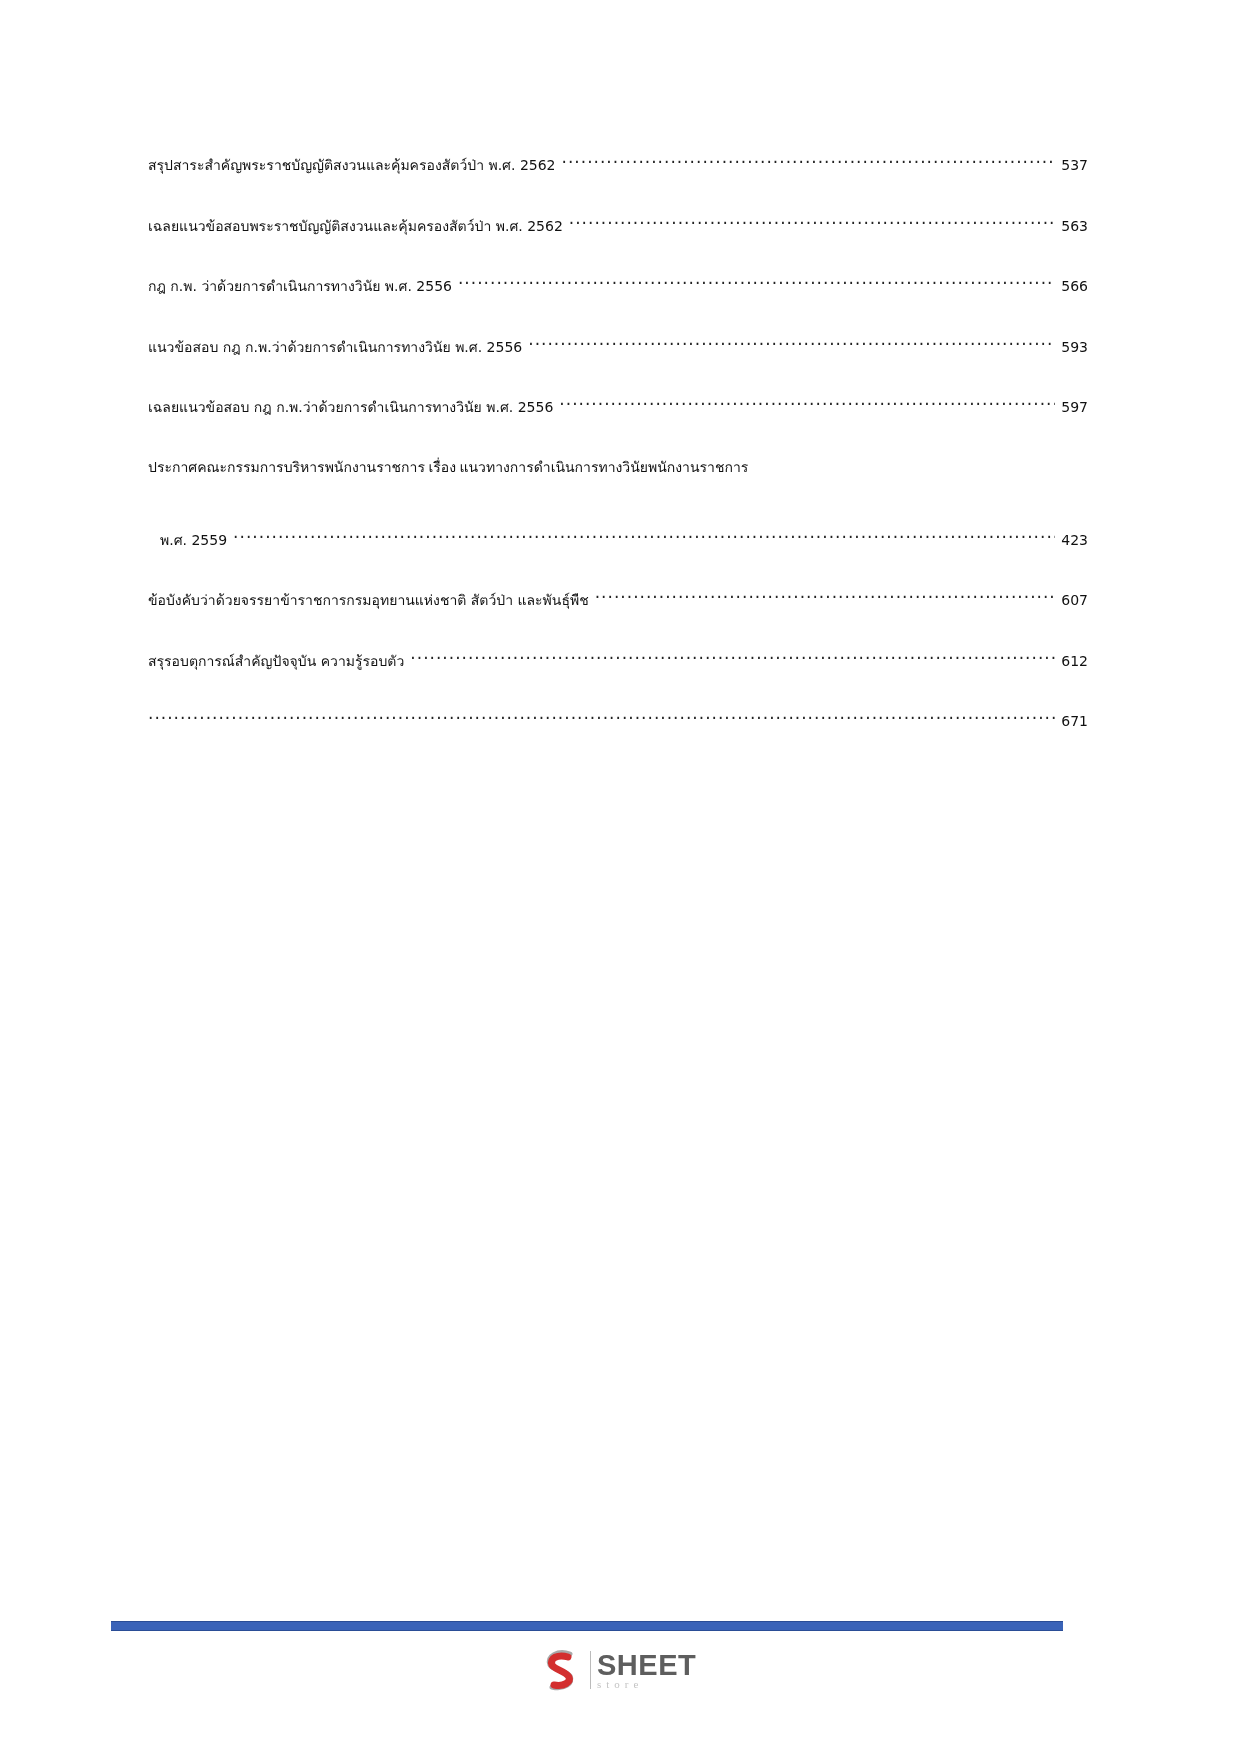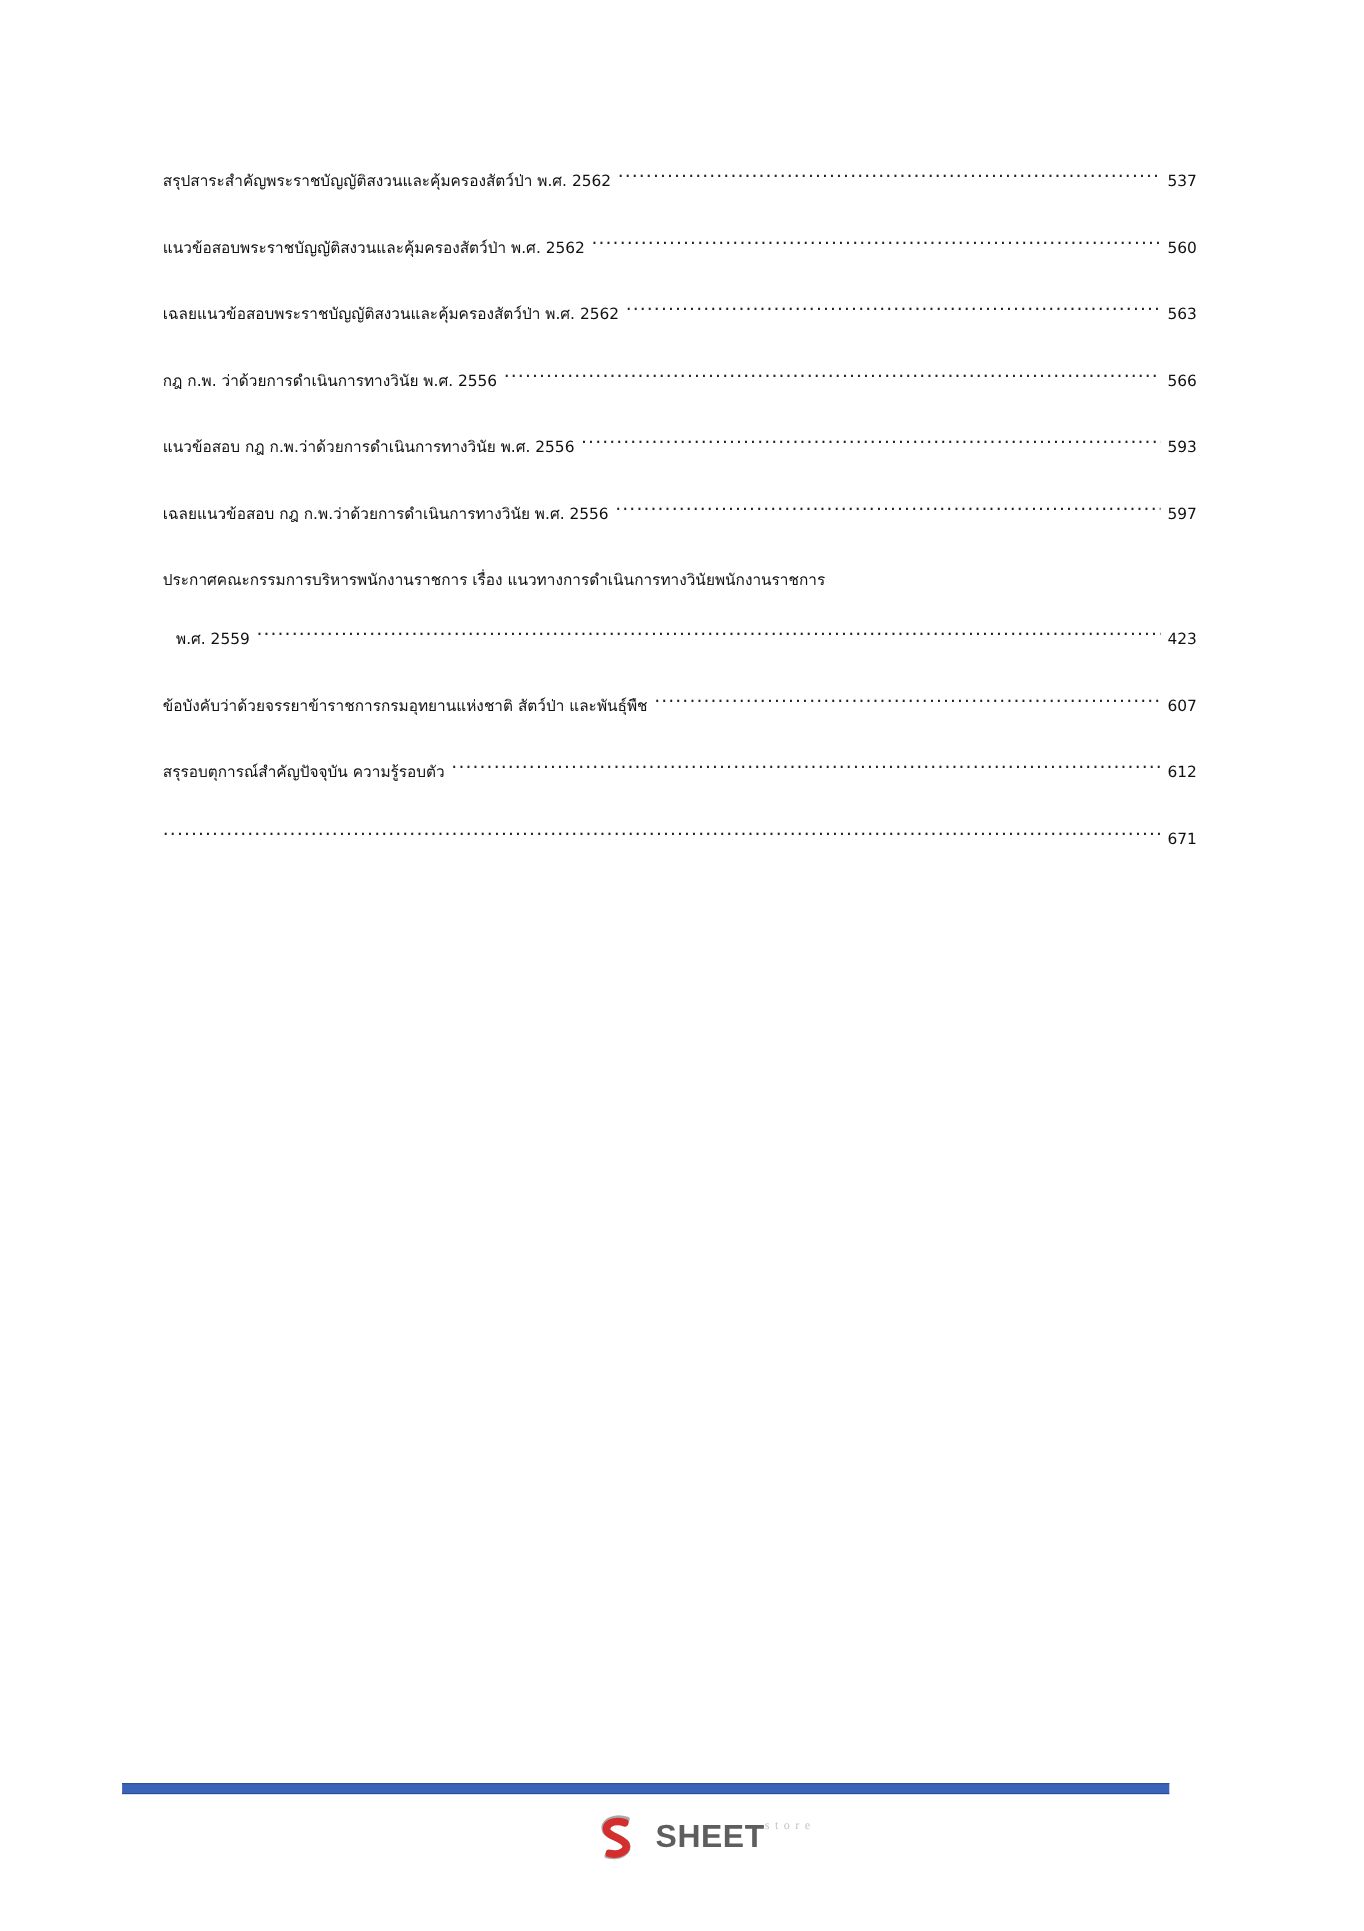--- a/index.html
+++ b/index.html
@@ -33,21 +33,22 @@
     }
     .toc-entry.multi {
       height: auto;
       flex-direction: column;
       align-items: stretch;
       margin-bottom: 30.5px;
     }
     .toc-entry.multi .first-line {
       line-height: 30px;
       height: 30px;
-      margin-bottom: 23px;
+      margin-bottom: 42px;
+      font-family: Liberation Serif, serif;
     }
     .toc-entry.multi .last-line {
       display: flex;
       align-items: baseline;
       line-height: 30px;
       height: 30px;
       margin-left: 12px;
     }
     .title {
       flex: 0 0 auto;
@@ -99,21 +100,21 @@
       position: relative;
     }
     .logo-divider {
       width: 1px;
       height: 38px;
       background: #bbbbbb;
       margin: 0 6px 0 6px;
     }
     .logo-text {
       display: flex;
-      flex-direction: row;
+      flex-direction: column;
       line-height: 1;
     }
     .logo-main {
       font-family: "Liberation Sans", sans-serif;
       font-weight: bold;
       font-size: 29px;
       color: #5e5e5e;
       letter-spacing: 0.5px;
     }
     .logo-sub {
@@ -128,25 +129,20 @@
 <body>
 
 <div class="toc">
 
   <div class="toc-entry">
     <span class="title">สรุปสาระสำคัญพระราชบัญญัติสงวนและคุ้มครองสัตว์ป่า พ.ศ. 2562</span>
     <span class="leader"></span>
     <span class="page">537</span>
   </div>
 
-  <div class="toc-entry">
-    <span class="title">แนวข้อสอบพระราชบัญญัติสงวนและคุ้มครองสัตว์ป่า พ.ศ. 2562</span>
-    <span class="leader"></span>
-    <span class="page">560</span>
-  </div>
 
   <div class="toc-entry">
     <span class="title">เฉลยแนวข้อสอบพระราชบัญญัติสงวนและคุ้มครองสัตว์ป่า พ.ศ. 2562</span>
     <span class="leader"></span>
     <span class="page">563</span>
   </div>
 
   <div class="toc-entry">
     <span class="title">กฎ ก.พ. ว่าด้วยการดำเนินการทางวินัย พ.ศ. 2556</span>
     <span class="leader"></span>

